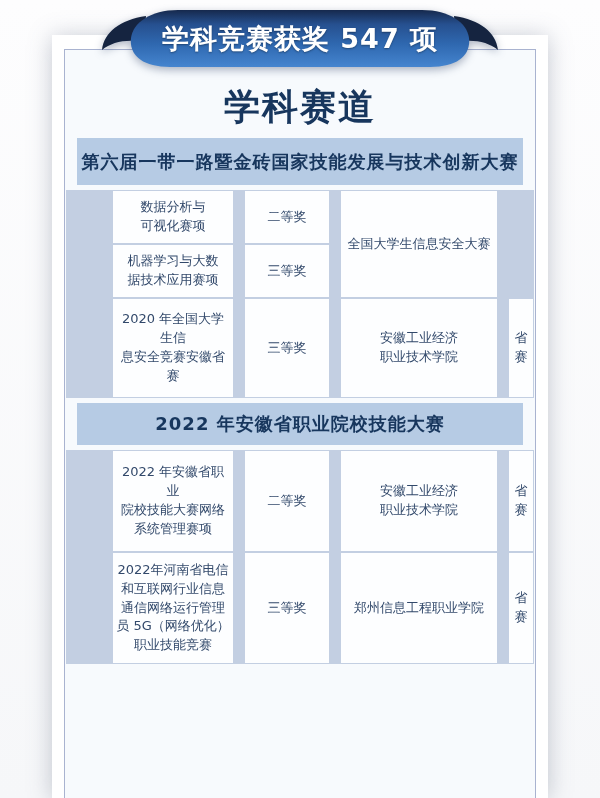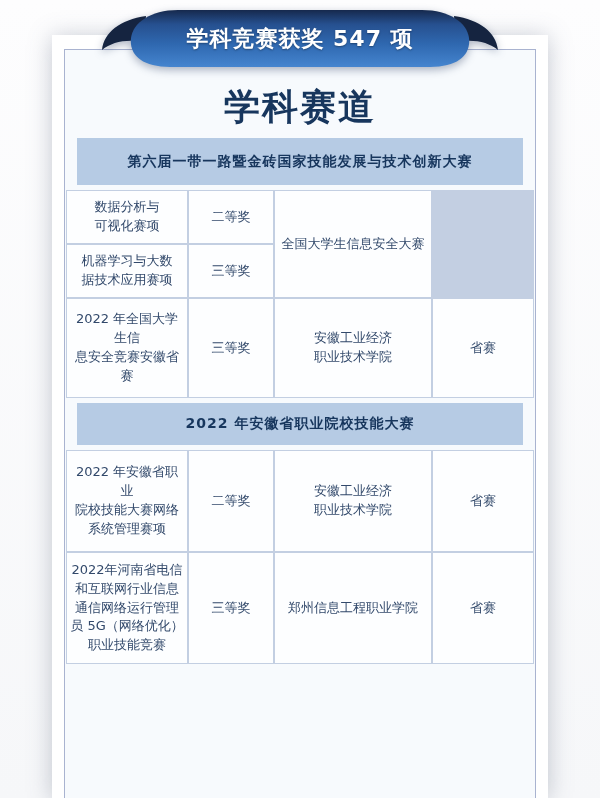--- a/index.html
+++ b/index.html
@@ -30,45 +30,46 @@
     display:grid;grid-template-columns:120px 84px 156px 1fr;gap:3px;
     height:44px;margin-bottom:5px;border:1px solid transparent;box-sizing:border-box;
   }
   .header-cell{
     background:var(--header-bg);color:#ffffff;font-weight:bold;
     font-size:17px;letter-spacing:2px;
   }
   .section-band{
     height:42px;margin:5px 11px;background:var(--band-bg);
     display:flex;align-items:center;justify-content:center;
-    font-weight:bold;font-size:14px;color:var(--navy);letter-spacing:1px;
+    font-weight:bold;font-size:18px;color:var(--navy);letter-spacing:1px;
   }
   .table-body > .section-band:first-child{height:47px;}
   .row-block{
-    display:grid;grid-template-columns:120px 84px 156px 1fr;gap:2px;
+    display:grid;grid-template-columns:120px 84px 156px 1fr;gap:12px;
     background:var(--cell-border);border:1px solid var(--cell-border);
     box-sizing:border-box;
+    padding-left:46px;
   }
   .cell{
     background:#fdfeff;display:flex;align-items:center;justify-content:center;
     text-align:center;white-space:pre-line;font-size:13px;line-height:1.45;
     color:var(--cell-text);padding:2px 3px;overflow:hidden;
   }
   .stack{display:flex;flex-direction:column;gap:2px;}
   .stack .cell{flex:1;}
   
   .ribbon{
     position:absolute;left:90px;top:8px;width:420px;height:62px;
     filter:drop-shadow(0 3px 4px rgba(20,40,80,.35));
   }
   .ribbon svg{position:absolute;left:0;top:0;}
   .ribbon-title{
     position:absolute;left:0;right:0;top:4px;height:54px;
     display:flex;align-items:center;justify-content:center;
-    color:#ffffff;font-weight:bold;font-size:22px;letter-spacing:1px;
+    color:#ffffff;font-weight:bold;font-size:27px;letter-spacing:1px;
     text-shadow:0 1px 2px rgba(0,0,0,.35);
   }
 </style>
 </head>
 <body style="--header-bg: #2d6db6; --band-bg: #b6cbe4; --navy: #17365d; --cell-text: #32496b; --cell-border: #c3cfe2;">
 
 <div class="card">
   <div class="panel">
     <div class="panel-title">学科赛道</div>
     <div>
@@ -81,21 +82,21 @@
               <div class="cell">机器学习与大数
 据技术应用赛项</div>
             </div>
             <div class="stack">
               <div class="cell">二等奖</div>
               <div class="cell">三等奖</div>
             </div>
             <div class="cell">全国大学生信息安全大赛</div>
           </div>
           <div class="row-block" style="height: 100px;">
-            <div class="cell">2022 年全国大学生信
+            <div class="cell">2020 年全国大学生信
 息安全竞赛安徽省赛</div>
             <div class="stack">
               <div class="cell">三等奖</div>
             </div>
             <div class="cell">安徽工业经济
 职业技术学院</div>
             <div class="cell">省赛</div>
           </div>
           <div class="section-band">2022 年安徽省职业院校技能大赛</div>
           <div class="row-block" style="height: 102px;">

